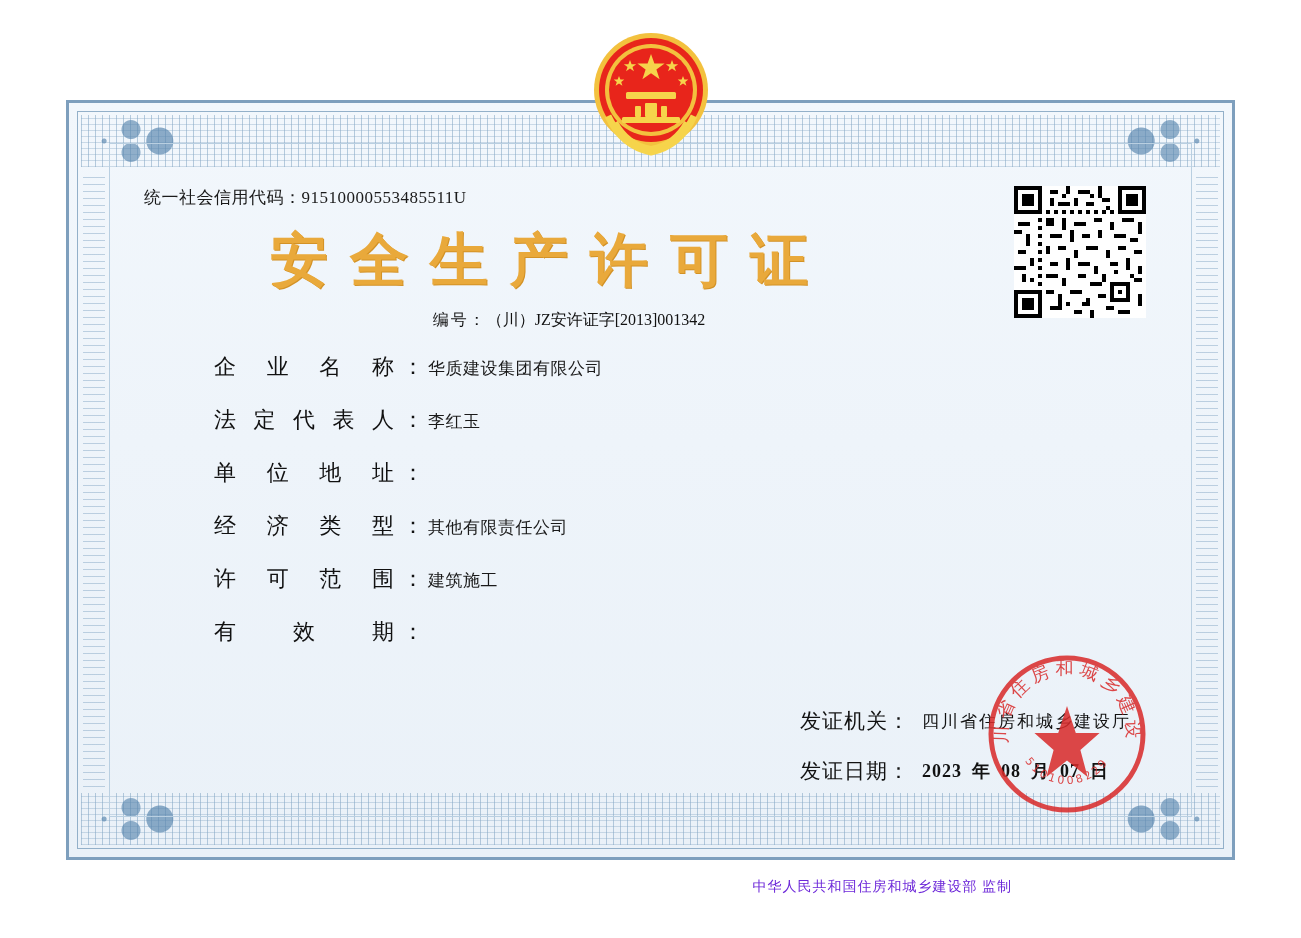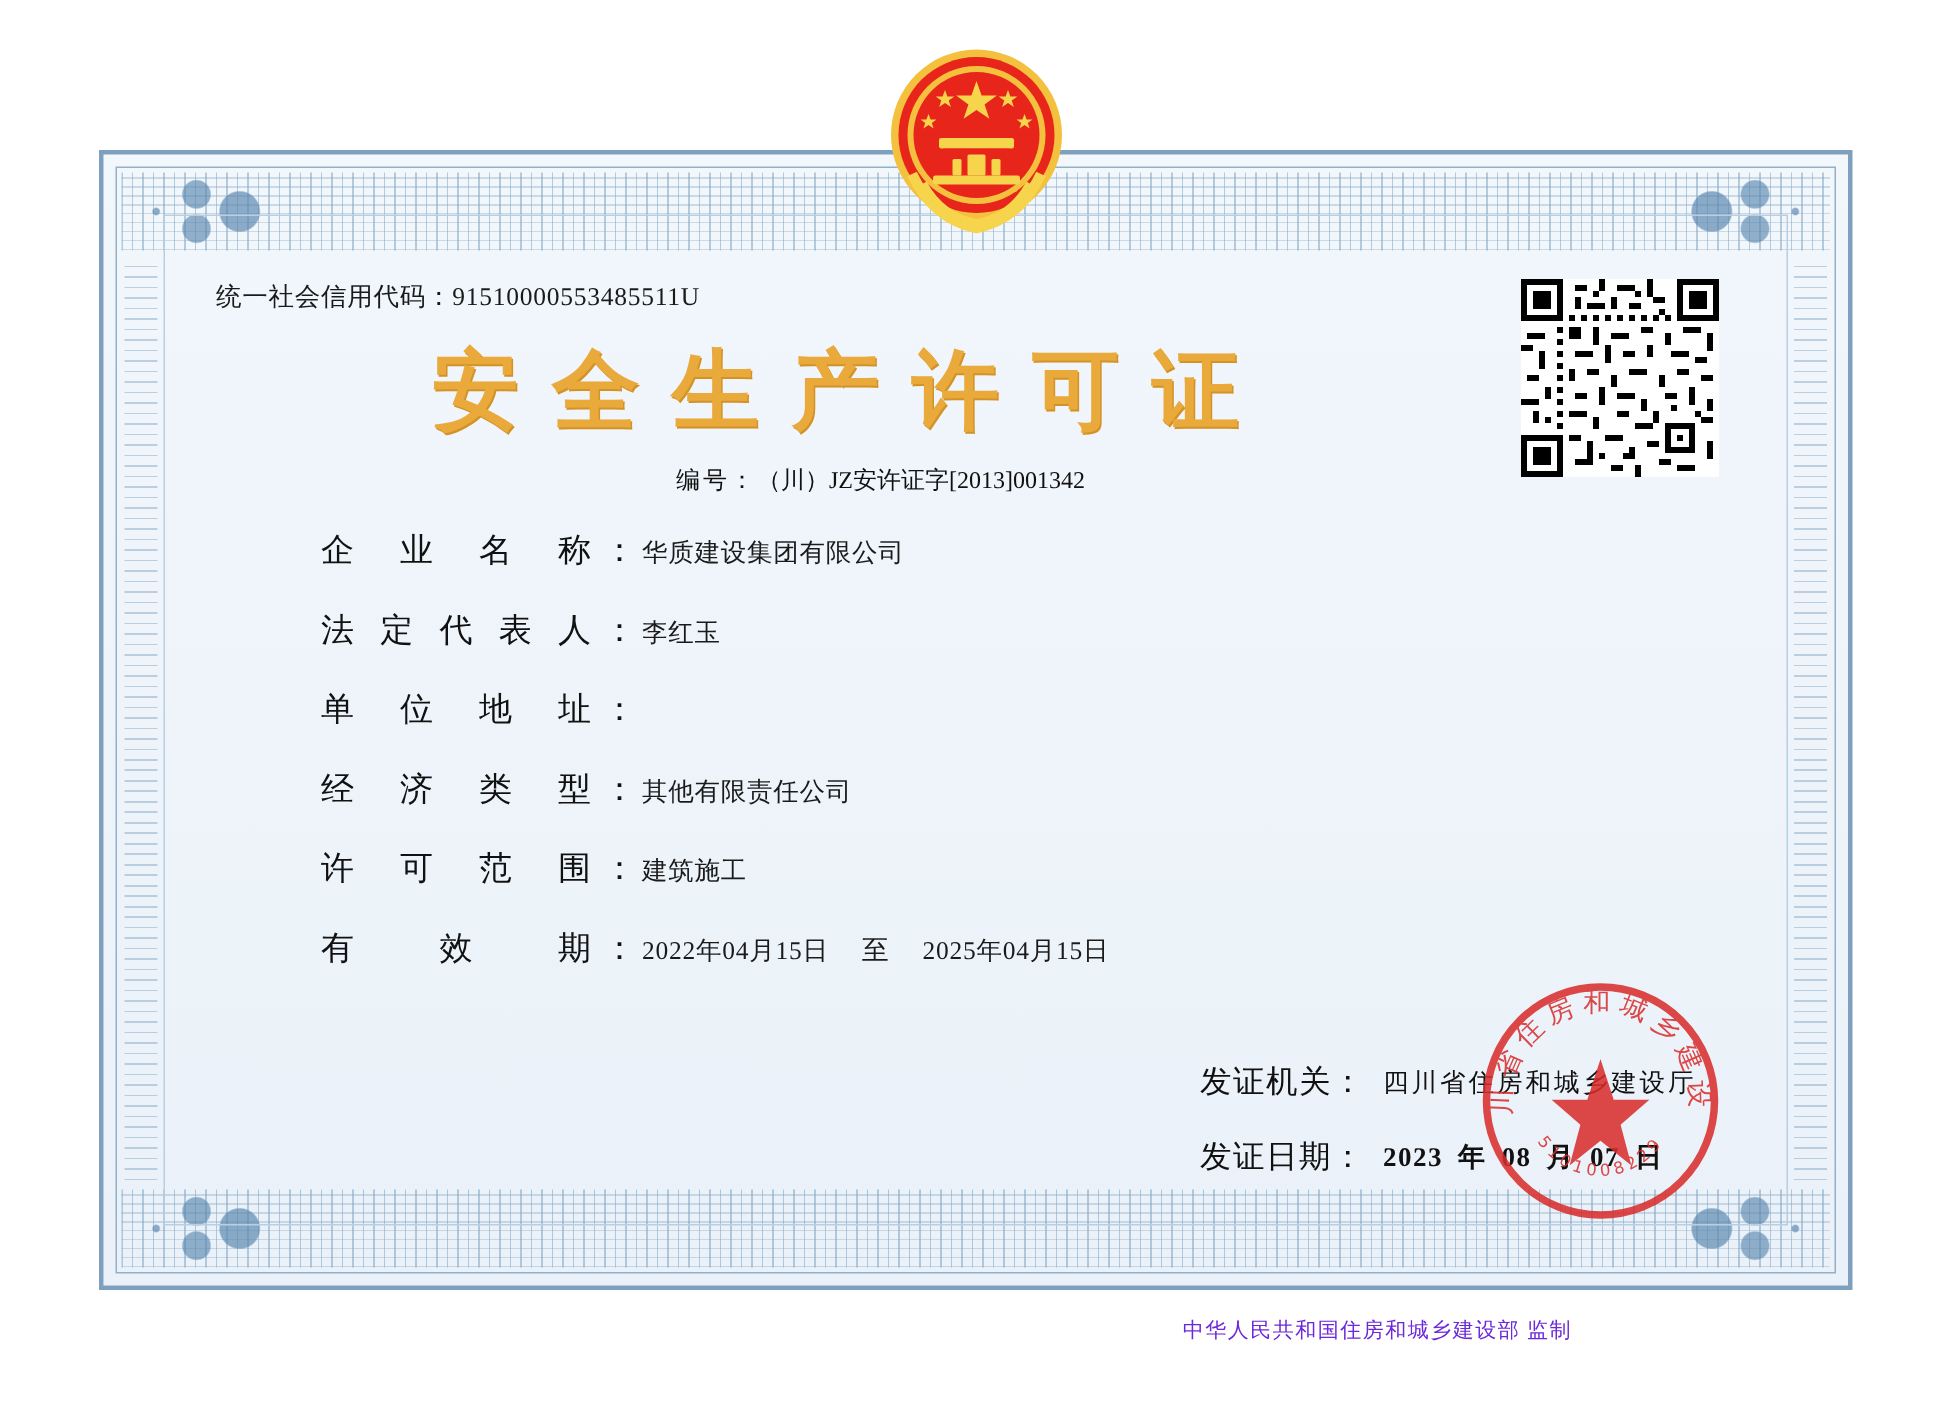--- a/index.html
+++ b/index.html
@@ -15,21 +15,20 @@
     position: relative;
   }
 
   
   #certificate {
     position: absolute;
     left: 0; top: 0;
     width: 1078px;
     height: 938px;
     background: #ffffff;
-    padding-left: 36px;
   }
 
   .cert-border-outer {
     position: absolute;
     left: 66px;
     top: 100px;
     width: 1169px;
     height: 760px;
     border: 3px solid #7e9fbd;
     background:
@@ -371,23 +370,20 @@
     </div>
 
     <div class="field-row">
       <div class="field-label">
         <span class="chars">
           <span>有</span>
           <span>效</span>
           <span>期</span>
         </span>
         <span class="colon">：</span>
-      </div>
-      <div class="field-value valid">
-        <span>2022年04月15日</span><span class="sep">至</span><span>2025年04月15日</span>
       </div>
     </div>
 
   </div>
 
   <div class="issuer-block">
     <div class="issuer-row">
       <span class="ilabel">发证机关：</span>
       <span class="ivalue">四川省住房和城乡建设厅</span>
     </div>

